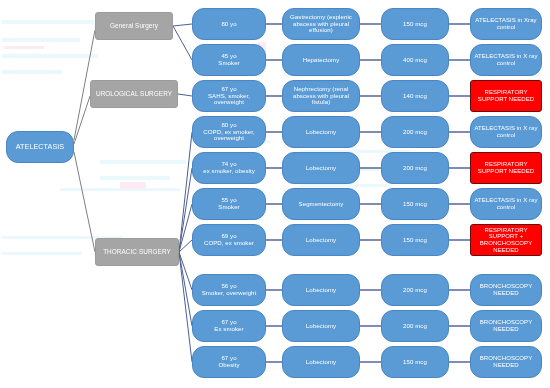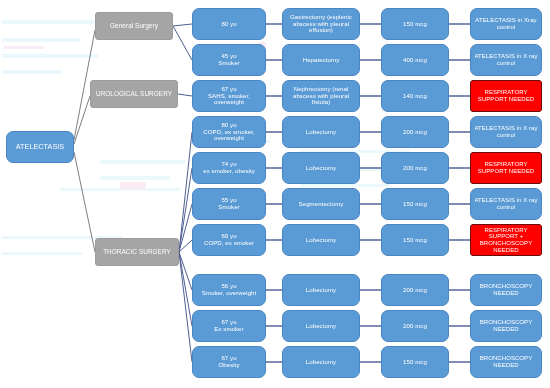--- a/index.html
+++ b/index.html
@@ -13,21 +13,21 @@
   }
   #canvas{position:relative;width:550px;height:388px;}
 
   svg.edges{position:absolute;left:0;top:0;width:550px;height:388px;overflow:visible;}
 
   .node{
     position:absolute;
     box-sizing:border-box;
     display:flex;align-items:center;justify-content:center;
     text-align:center;
-    border-radius:7px;
+    border-radius:12px;
     color:#ffffff;
     line-height:1.12;
     padding:1px 2px;
     letter-spacing:0.01em;
   }
   .node.blue{
     background:#5B9BD5;
     border:1px solid #4A86C5;
   }
   .node.gray{

